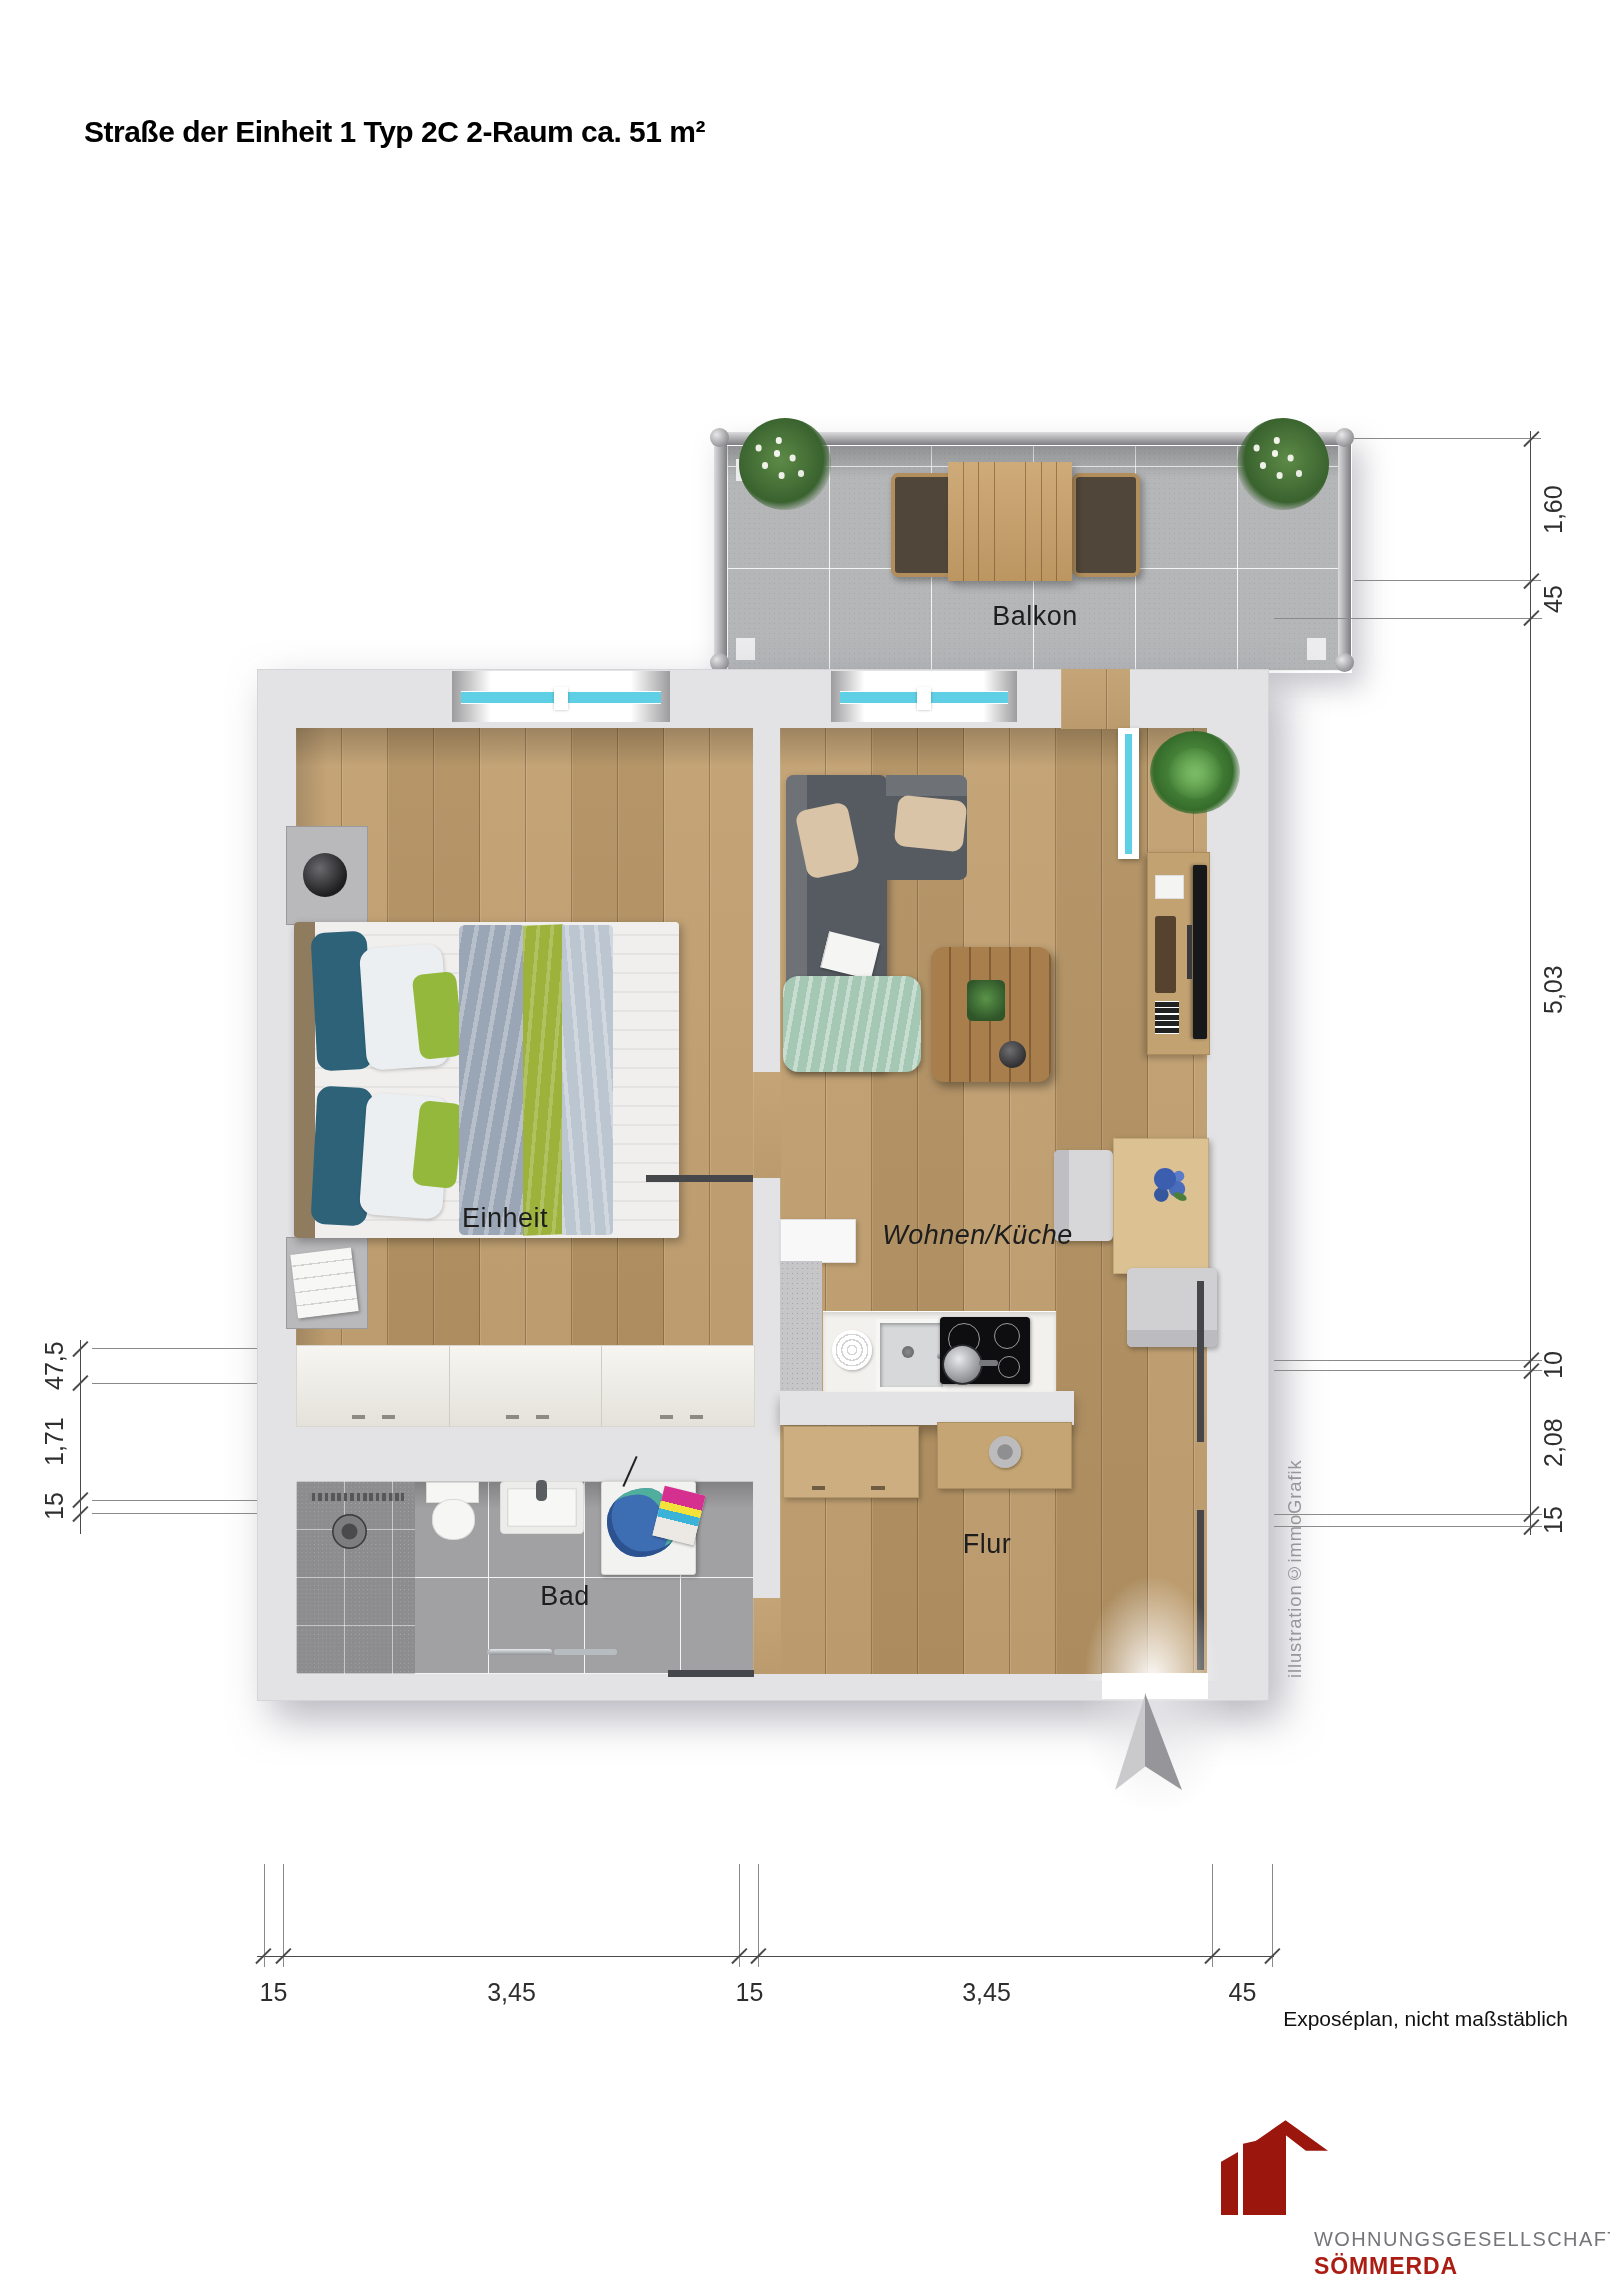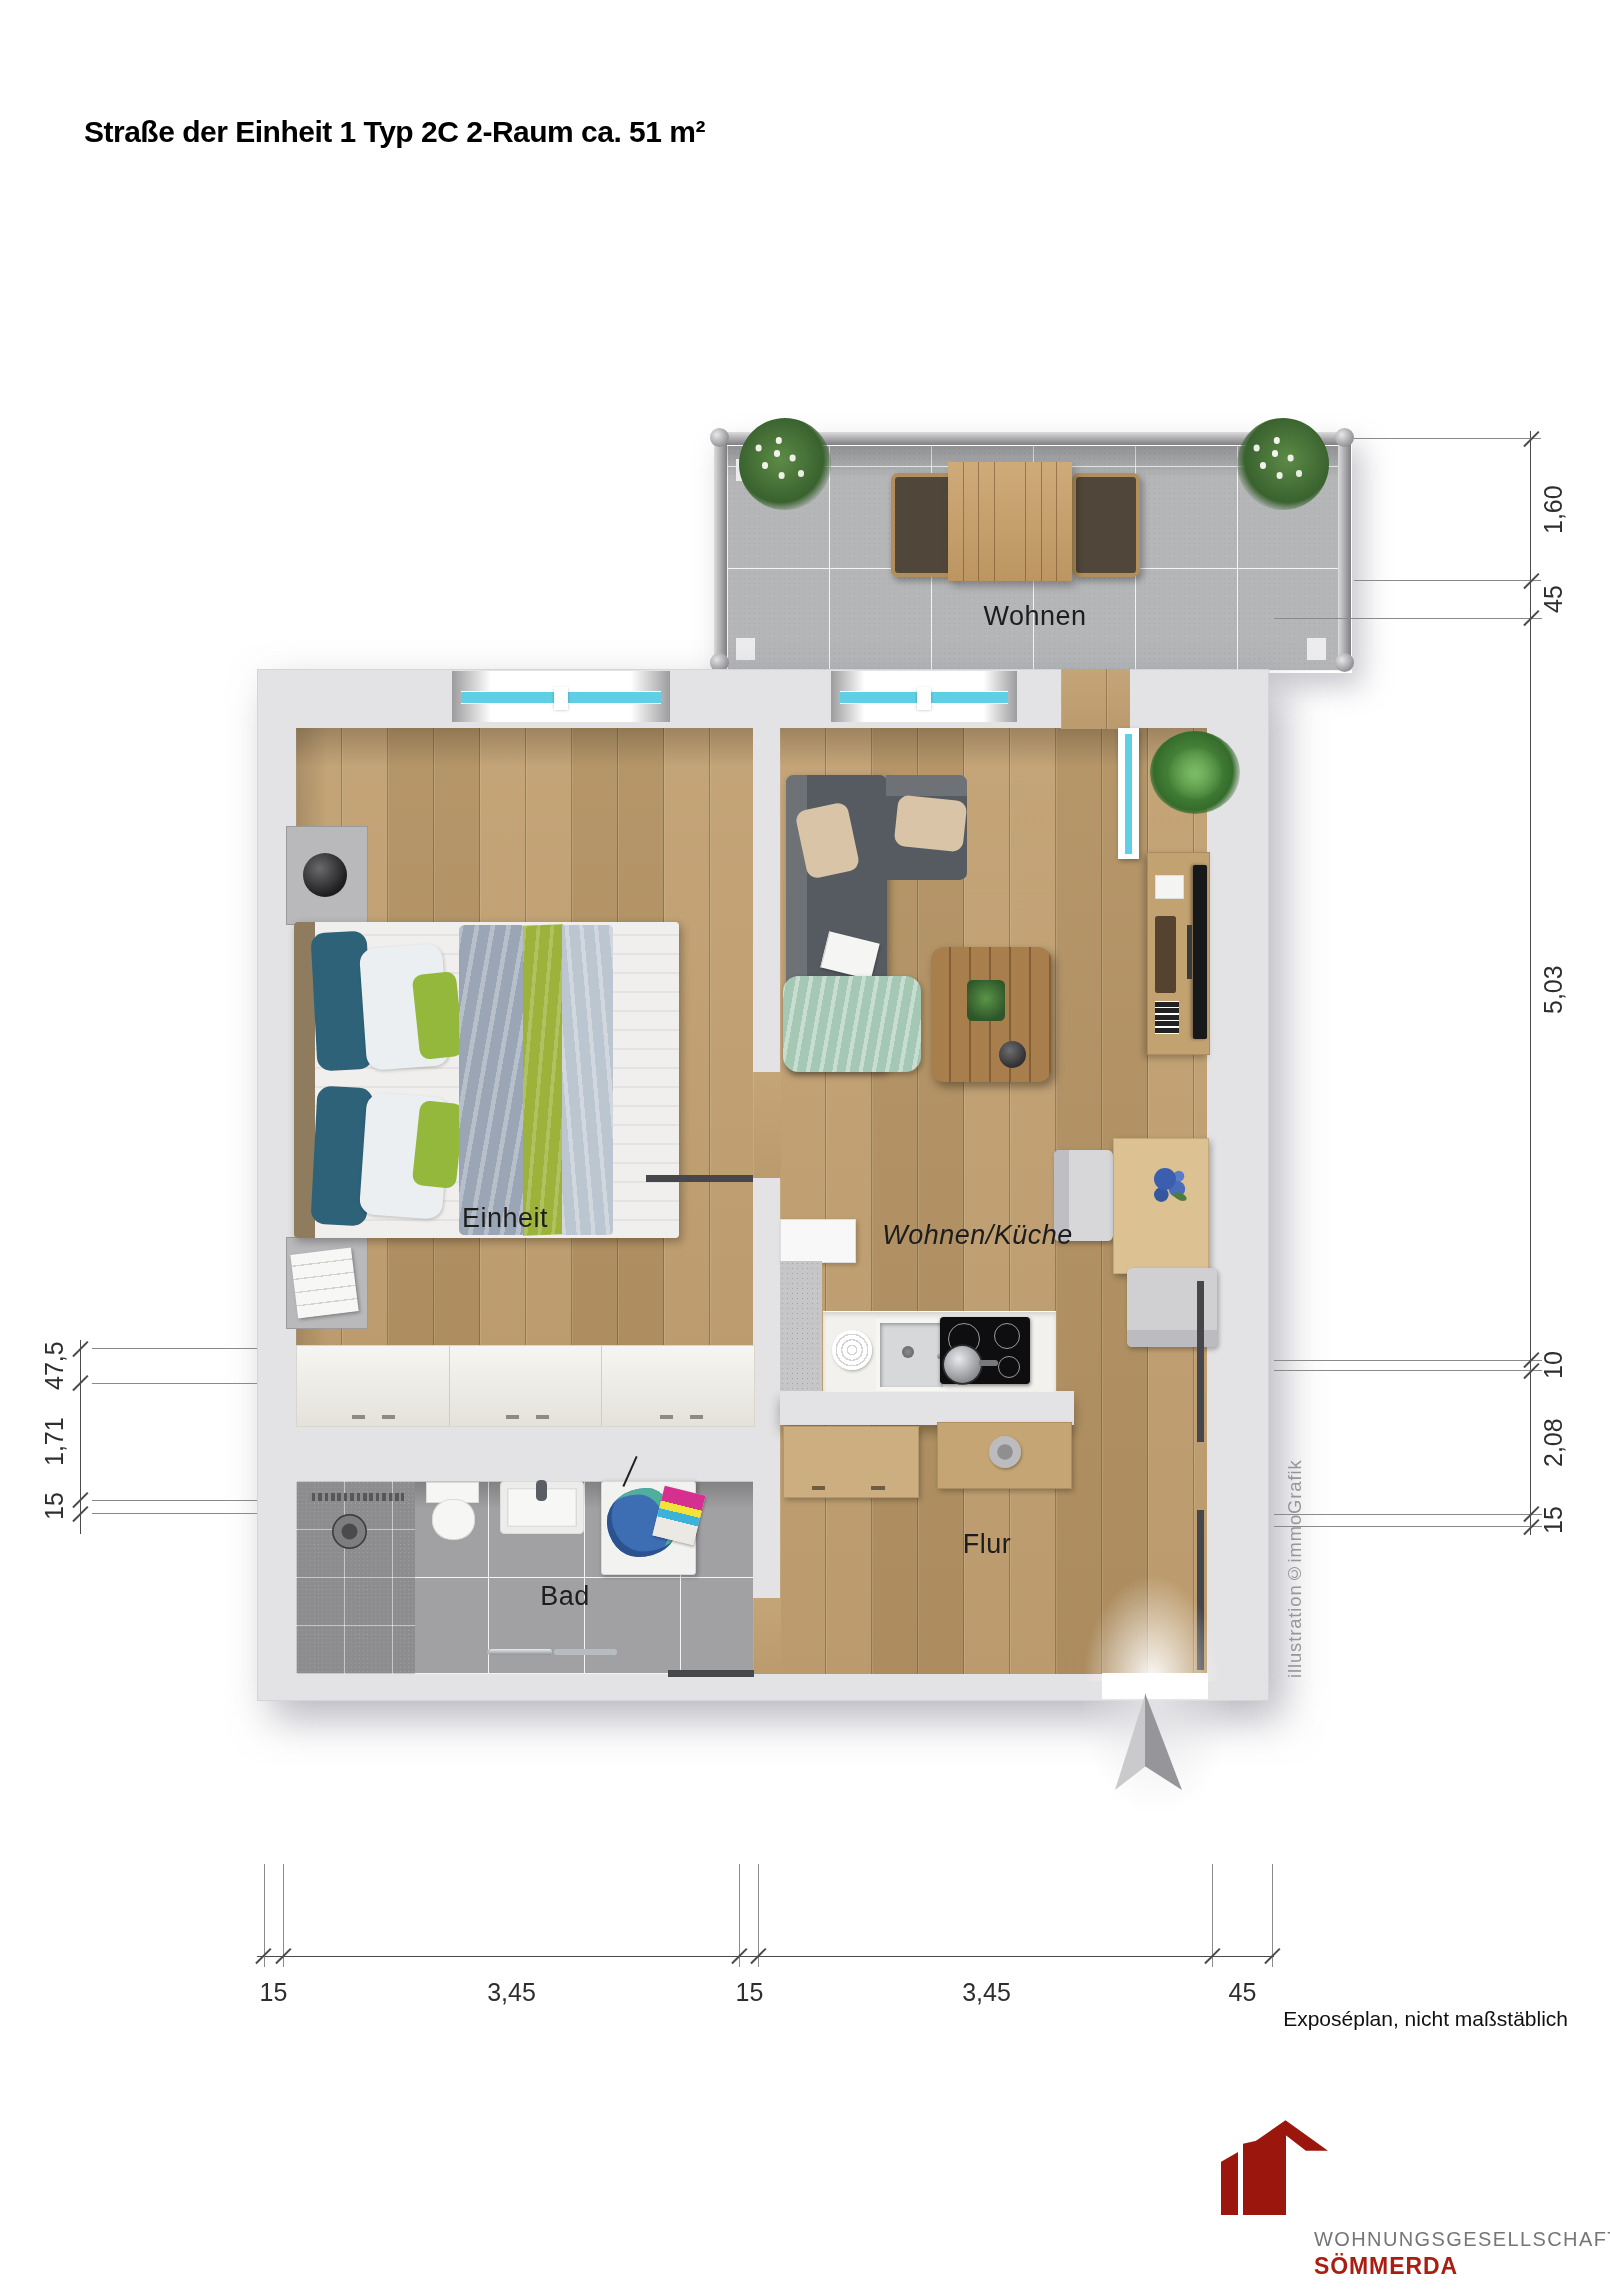--- a/index.html
+++ b/index.html
@@ -63,21 +63,21 @@
 
     <div class="abs plantblob" style="left:25px;top:-13.8px;width:92px;height:92px;background:radial-gradient(circle at 45% 45%,#5d8a47,#39622e 60%,rgba(57,98,46,0) 75%);"></div>
     <div class="abs" style="left:60px;top:18.4px;width:6.4px;height:6.4px;border-radius:50%;background:#f4f4ee;box-shadow:15.6px 4.6px 0 #eef0e8,-12px 12px 0 #f0f2ea,4.6px 22px 0 #eef0e8,24px 20px 0 #e9ece4,-18.4px -5.5px 0 #edEFe7,1.8px -13px 0 #f2f4ec;"></div>
     <div class="abs plantblob" style="left:523px;top:-13.8px;width:92px;height:92px;background:radial-gradient(circle at 55% 45%,#5d8a47,#39622e 60%,rgba(57,98,46,0) 75%);"></div>
     <div class="abs" style="left:558px;top:18.4px;width:6.4px;height:6.4px;border-radius:50%;background:#f4f4ee;box-shadow:15.6px 4.6px 0 #eef0e8,-12px 12px 0 #f0f2ea,4.6px 22px 0 #eef0e8,24px 20px 0 #e9ece4,-18.4px -5.5px 0 #edefe7,1.8px -13px 0 #f2f4ec;"></div>
 
     <div class="abs" style="left:177px;top:41px;width:60px;height:96px;border:4.6px solid #b18e5b;border-radius:7.3px;background:#50463a;box-shadow:2.8px 3.7px 6.4px rgba(0,0,0,.3);"></div>
     <div class="abs" style="left:358px;top:41px;width:60px;height:96px;border:4.6px solid #b18e5b;border-radius:7.3px;background:#50463a;box-shadow:2.8px 3.7px 6.4px rgba(0,0,0,.3);"></div>
     <div class="abs" style="left:234px;top:30px;width:124px;height:119px;background-color:#c89f67;background-image:repeating-linear-gradient(90deg,rgba(0,0,0,0) 0 14.7px,rgba(90,60,25,.45) 14.7px 15.6px),linear-gradient(180deg,rgba(255,255,255,.12),rgba(0,0,0,.06));box-shadow:3.7px 4.6px 8.3px rgba(0,0,0,.3);"></div>
 
-    <div class="abs room-label" style="left:227px;top:169px;width:188px;">Wohnen</div>
+    <div class="abs room-label" style="left:227px;top:169px;width:188px;">Balkon</div>
   </div>
 
   <div class="abs wall" style="left:257px;top:669px;width:1010px;height:1030px;box-shadow:13.8px 18.4px 39px rgba(110,110,125,.5);border:0.5px solid rgba(0,0,0,.06);"></div>
 
   <div class="abs wood" style="left:296px;top:728px;width:457px;height:698px;"></div>
   <div class="abs wood" style="left:780px;top:728px;width:427px;height:946px;"></div>
   <div class="abs tile" style="left:296px;top:1481px;width:457px;height:193px;"></div>
 
   <div class="abs shade-top" style="left:296px;top:728px;width:457px;height:39px;"></div>
   <div class="abs shade-top" style="left:780px;top:728px;width:427px;height:39px;"></div>

